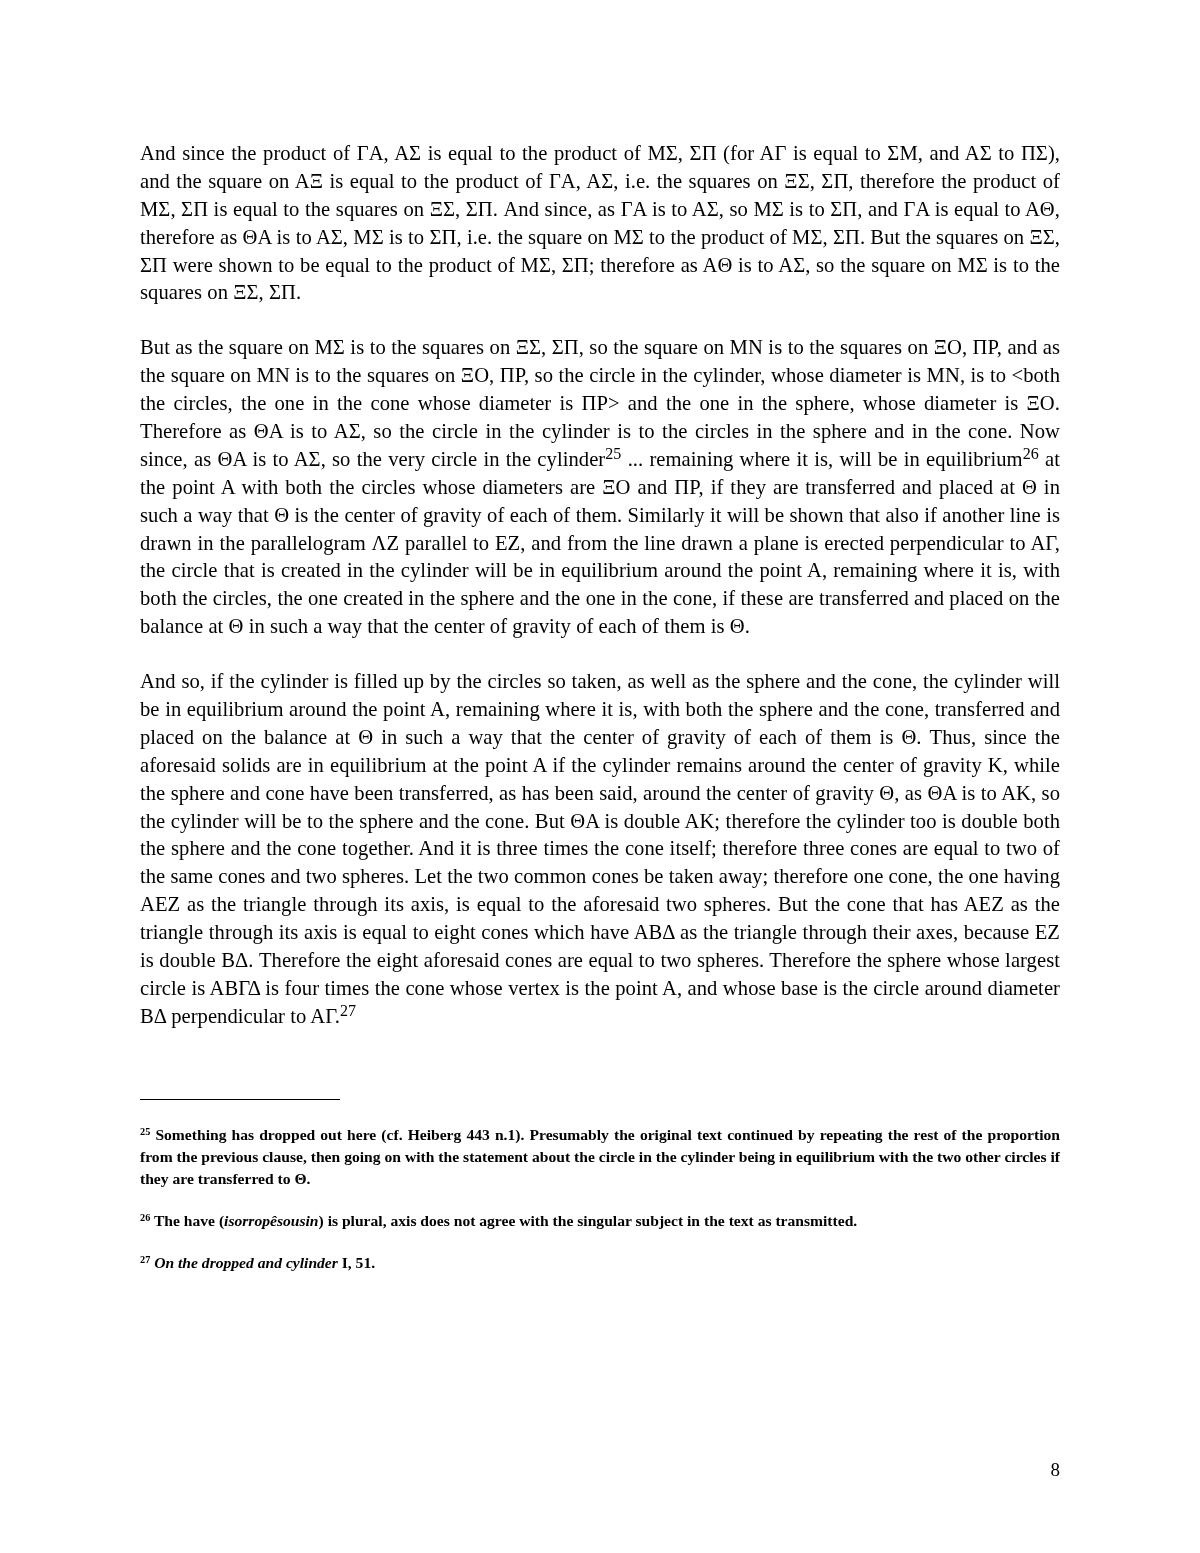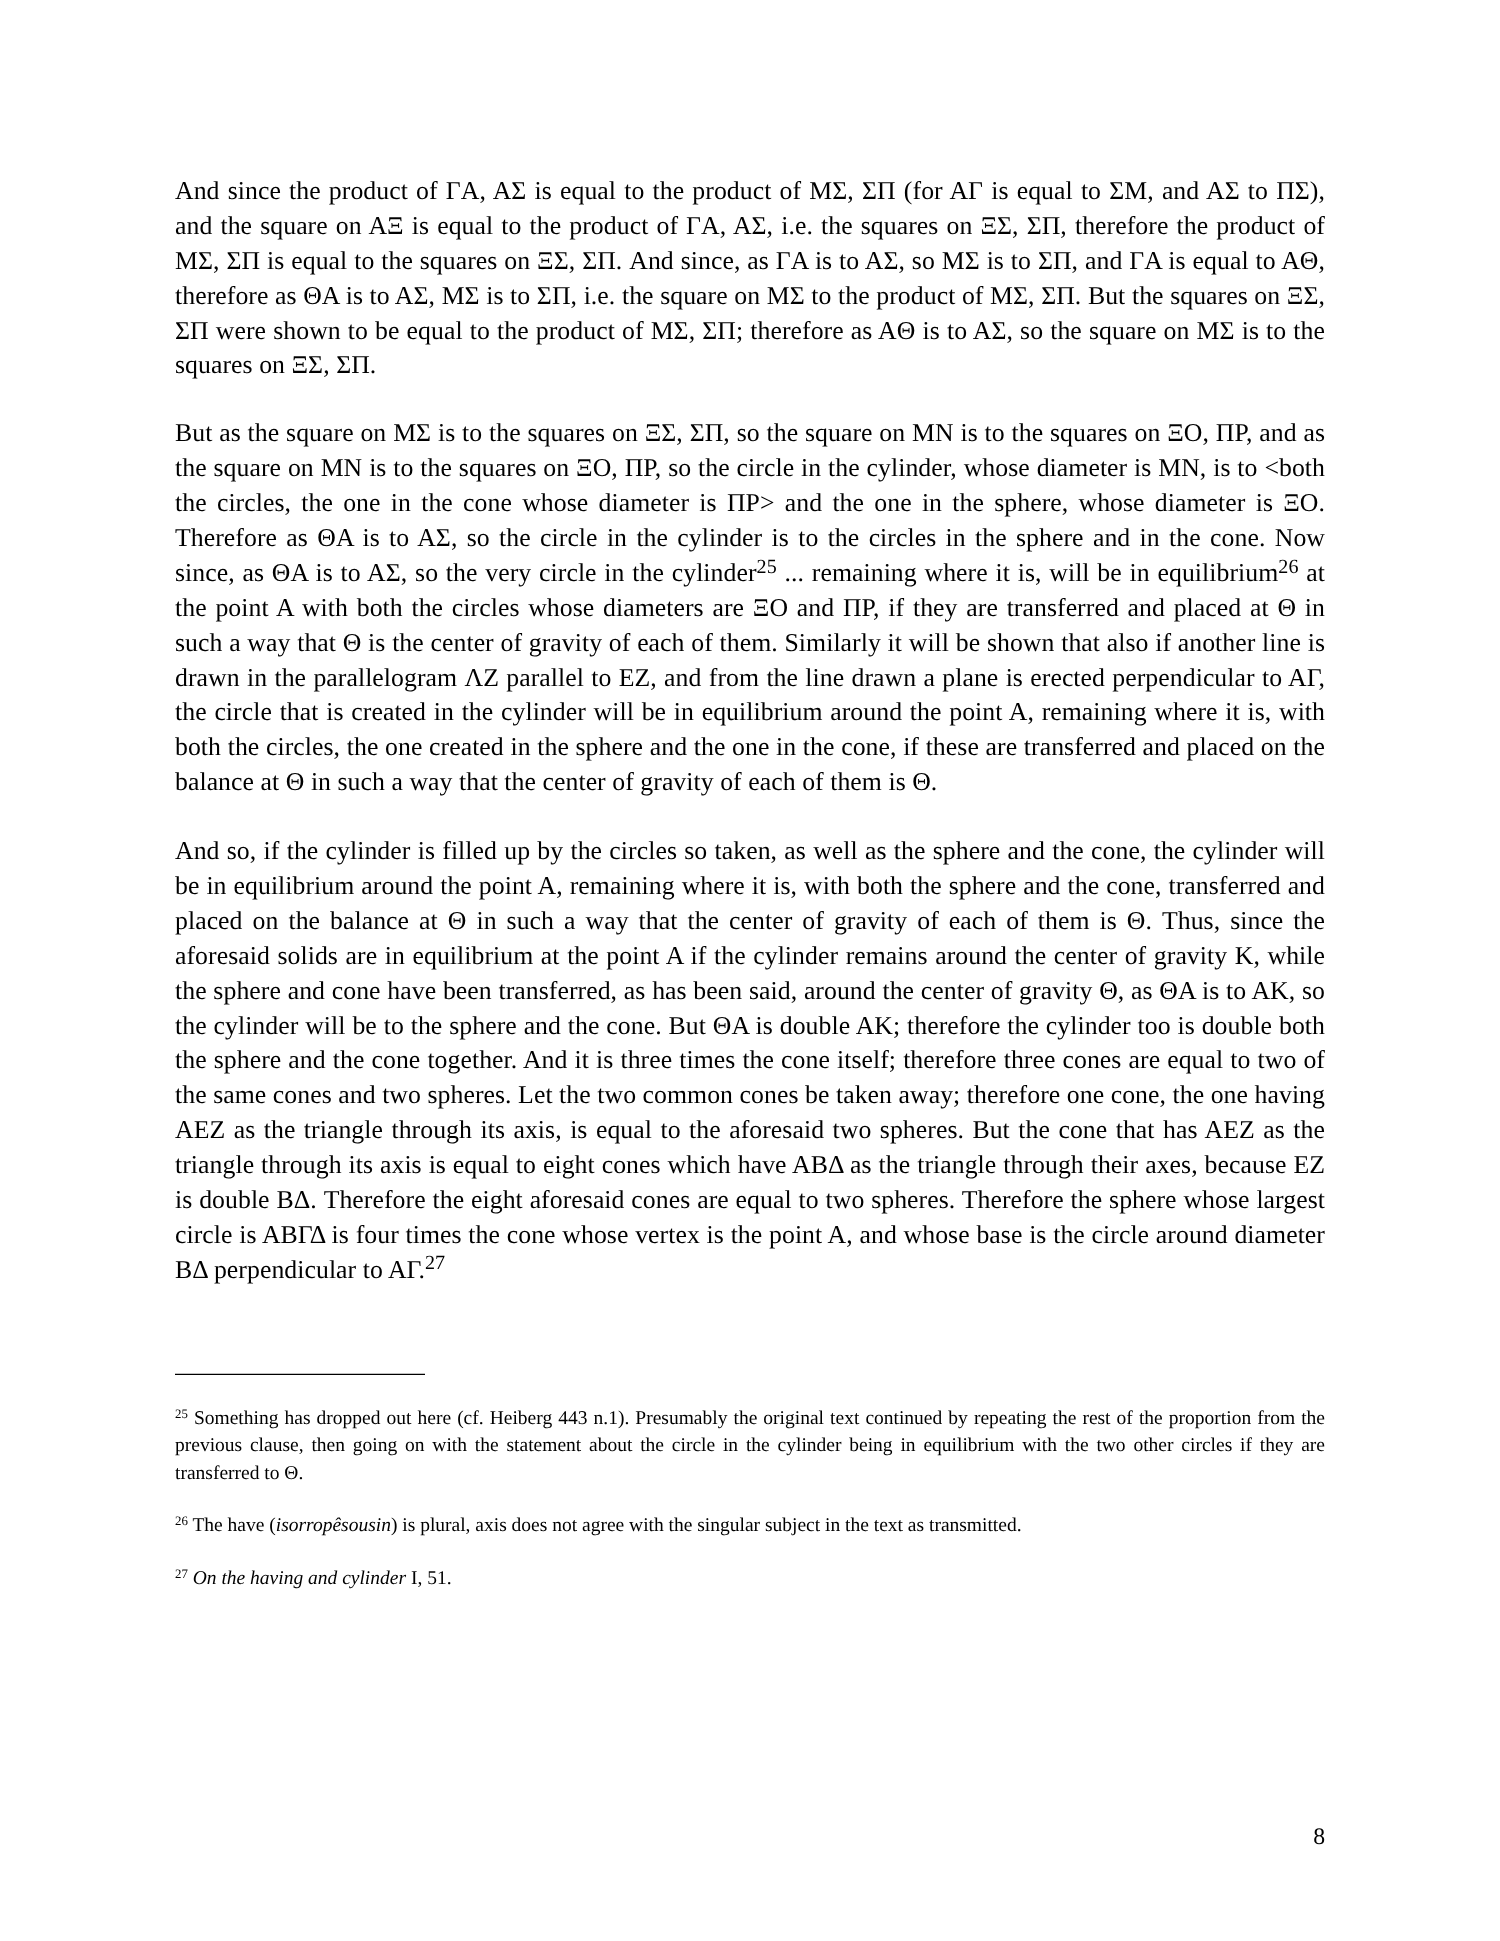--- a/index.html
+++ b/index.html
@@ -43,20 +43,21 @@
     border-top: 1px solid #000;
     margin: 68px 0 24px 0;
   }
   .footnotes {
     font-size: 15.6px;
     line-height: 1.42;
     text-align: justify;
   }
   .footnotes p {
     margin: 0 0 20px 0;
+    font-weight: bold;
   }
   .footnotes p:last-child {
     margin-bottom: 0;
   }
   sup {
     font-size: 0.66em;
     vertical-align: 0.45em;
     line-height: 0;
   }
   .fn-num {
@@ -89,19 +90,19 @@
   </div>
 
   <div class="footnote-rule"></div>
 
   <div class="footnotes">
 
     <p><sup>25</sup> <span>Something has dropped out here (cf. Heiberg 443 n.1). Presumably the original text continued by repeating the rest of the proportion from the previous clause, then going on with the statement about the circle in the cylinder being in equilibrium with the two other circles if they are transferred to Θ.</span></p>
 
     <p><sup>26</sup> <span>The have (</span><em>isorropêsousin</em><span>) is plural, axis does not agree with the singular subject in the text as transmitted.</span></p>
 
-    <p><sup>27</sup> <em>On the having and cylinder</em><span> I, 51.</span></p>
+    <p><sup>27</sup> <em>On the dropped and cylinder</em><span> I, 51.</span></p>
 
   </div>
 
   <div class="page-number">8</div>
 
 </div>
 
 </body></html>

